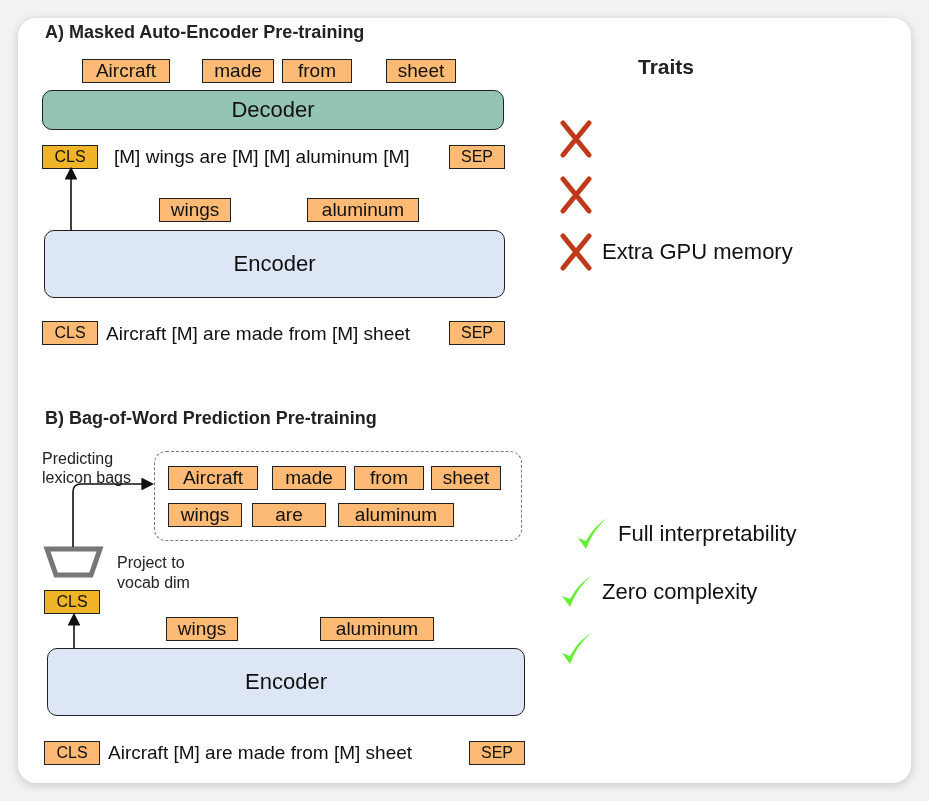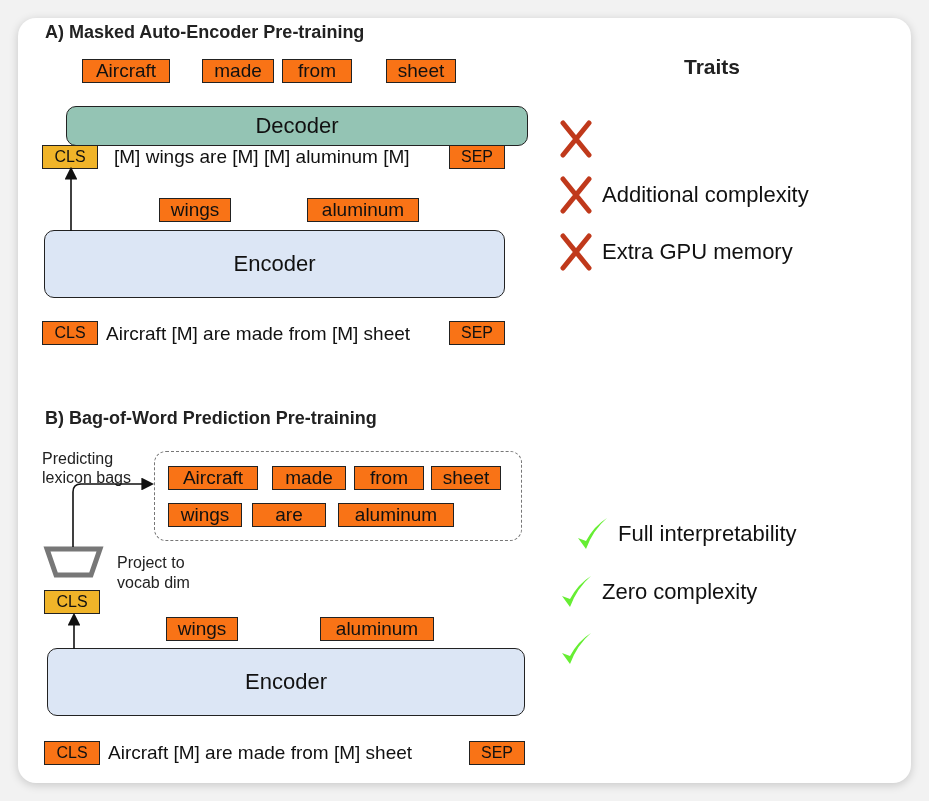--- a/index.html
+++ b/index.html
@@ -9,21 +9,21 @@
     position: relative; overflow: hidden;
   }
   .card {
     position: absolute; left: 18px; top: 18px; width: 893px; height: 765px;
     background: #fff; border-radius: 18px;
     box-shadow: 0 2px 10px rgba(0,0,0,0.18);
   }
   .abs { position: absolute; }
   .section-title { font-weight: bold; font-size: 18px; color: #222; white-space: nowrap; }
   .tok {
-    position: absolute; border: 1.5px solid #222; background: #f97316;
+    position: absolute; border: 1.5px solid #222; background: #fdba74;
     font-size: 19px; line-height: 22px; height: 22px; text-align: center;
     box-sizing: content-box; white-space: nowrap;
   }
   .tok.small { font-size: 16px; }
   .tok.cls { background: #f0b429; }
   .seq { position: absolute; font-size: 19px; white-space: nowrap; line-height: 24px; }
   .block {
     position: absolute; border: 1.5px solid #222; border-radius: 10px;
     display: flex; align-items: center; justify-content: center;
     font-size: 22px;
@@ -44,21 +44,21 @@
 
 <div class="card"></div>
 
 <div class="abs section-title" style="left:45px;top:22px;">A) Masked Auto-Encoder Pre-training</div>
 
 <div class="tok" style="left:82px;top:59px;width:86px;">Aircraft</div>
 <div class="tok" style="left:202px;top:59px;width:70px;">made</div>
 <div class="tok" style="left:282px;top:59px;width:68px;">from</div>
 <div class="tok" style="left:386px;top:59px;width:68px;">sheet</div>
 
-<div class="block decoder" style="left:42px;top:106px;width:460px;height:38px;margin-left:24px;">Decoder</div>
+<div class="block decoder" style="left:42px;top:90px;width:460px;height:38px;">Decoder</div>
 
 <div class="tok small cls" style="left:42px;top:145px;width:54px;">CLS</div>
 <div class="seq" style="left:114px;top:145px;">[M] wings are [M] [M] aluminum [M]</div>
 <div class="tok small" style="left:449px;top:145px;width:54px;">SEP</div>
 
 <div class="tok" style="left:159px;top:198px;width:70px;">wings</div>
 <div class="tok" style="left:307px;top:198px;width:110px;">aluminum</div>
 
 <div class="block encoder" style="left:44px;top:230px;width:459px;height:66px;">Encoder</div>
 
@@ -99,32 +99,31 @@
     <marker id="ah" markerWidth="8" markerHeight="8" refX="6" refY="4" orient="auto">
       <path d="M0,0 L8,4 L0,8 Z" fill="#111"></path>
     </marker>
   </defs>
   <line x1="71" y1="231" x2="71" y2="170" stroke="#111" stroke-width="1.6" marker-end="url(#ah)"></line>
   <line x1="74" y1="649" x2="74" y2="616" stroke="#111" stroke-width="1.6" marker-end="url(#ah)"></line>
   <polygon points="47,549 100,549 91,575 56,575" fill="none" stroke="#777" stroke-width="5"></polygon>
   <path d="M73,547 L73,492 Q73,484 81,484 L151,484" fill="none" stroke="#111" stroke-width="1.6" marker-end="url(#ah)"></path>
 </svg>
 
-<div class="traits-title" style="left:684px;top:55px;text-align:right;">Traits</div>
+<div class="traits-title" style="left:638px;top:55px;text-align:right;">Traits</div>
 
 <div class="trait" style="left:560px;top:120px;">
   <svg width="32" height="38" viewBox="0 0 32 38">
       <path d="M3,3 L29,35 M29,3 L3,35" stroke="#c0391b" stroke-width="5" stroke-linecap="round"></path>
     </svg>
 </div>
 <div class="trait" style="left:560px;top:176px;">
   <svg width="32" height="38" viewBox="0 0 32 38">
       <path d="M3,3 L29,35 M29,3 L3,35" stroke="#c0391b" stroke-width="5" stroke-linecap="round"></path>
     </svg>
-  <span>Additional complexity</span>
 </div>
 <div class="trait" style="left:560px;top:233px;">
   <svg width="32" height="38" viewBox="0 0 32 38">
       <path d="M3,3 L29,35 M29,3 L3,35" stroke="#c0391b" stroke-width="5" stroke-linecap="round"></path>
     </svg>
   <span>Extra GPU memory</span>
 </div>
 
 <div class="trait" style="left:576px;top:516px;">
   <svg width="32" height="36" viewBox="0 0 32 36">

